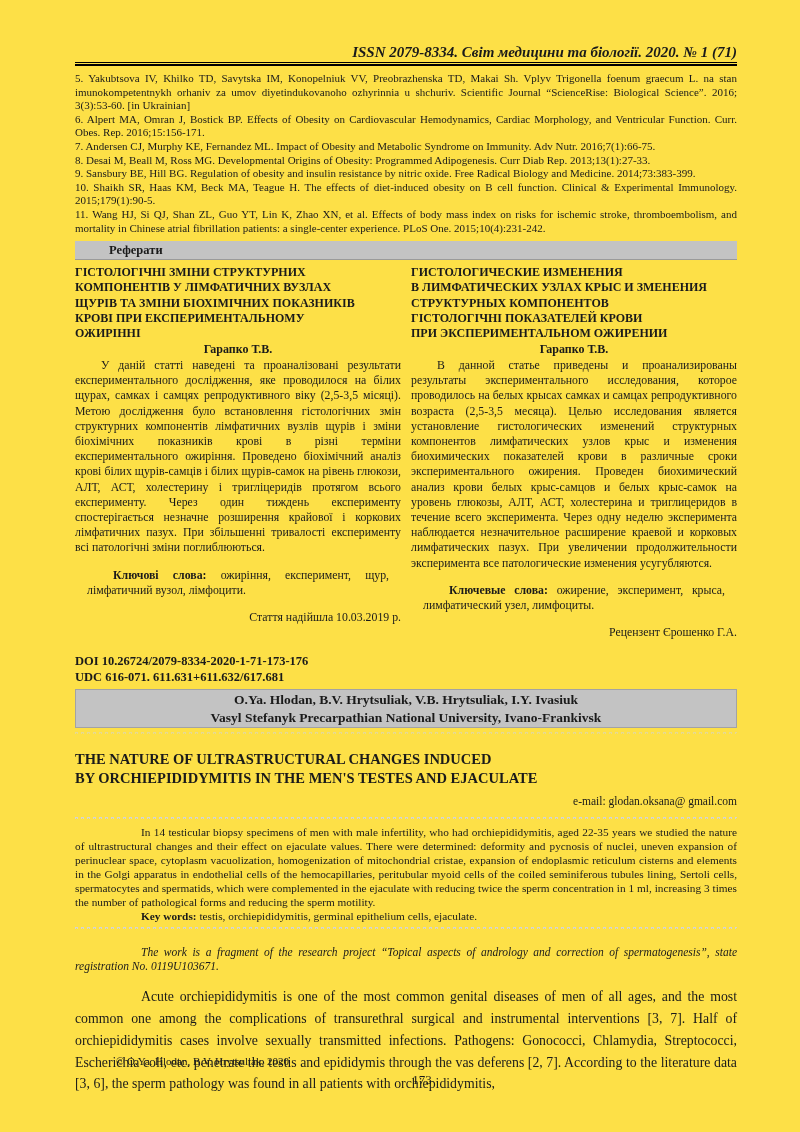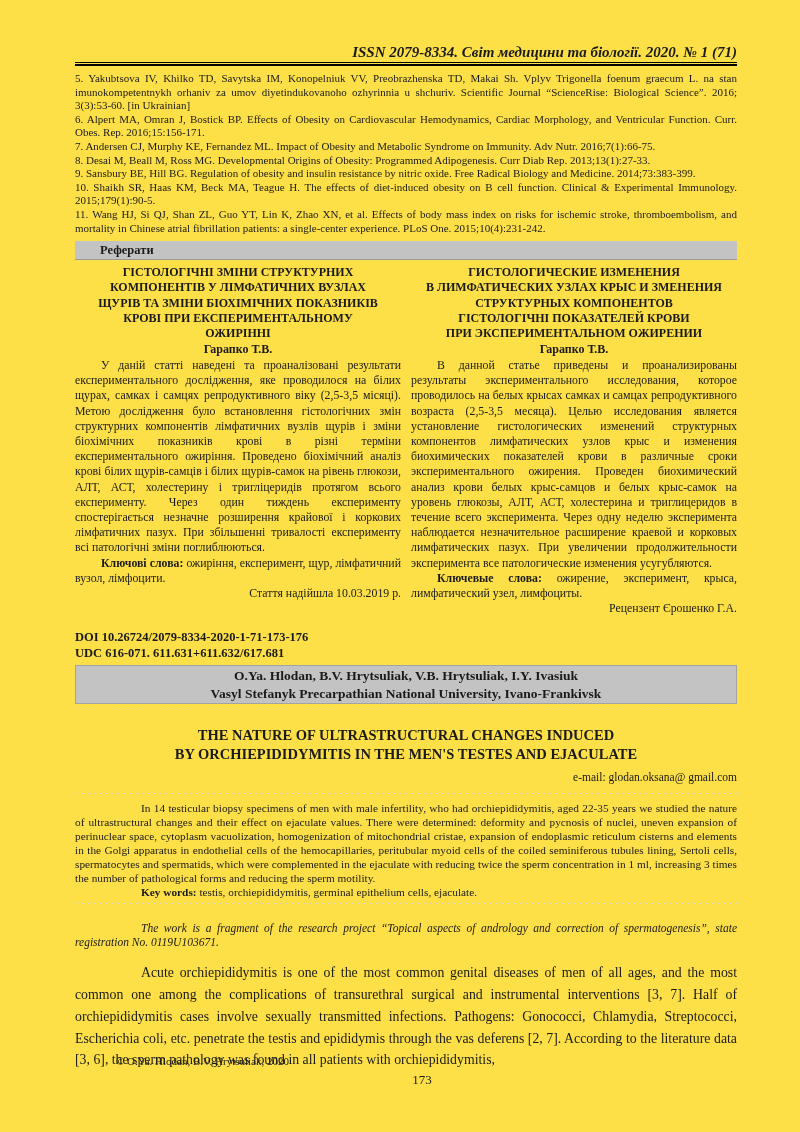--- a/index.html
+++ b/index.html
@@ -11,29 +11,29 @@
   .journal-line{padding-top:44px;text-align:right;font-size:15px;font-weight:bold;font-style:italic;line-height:16px;}
   .header-rule{margin-top:2px;border-top:1px solid #000;}
   .header-rule-thick{height:2px;background:#000;margin-top:1px;}
 
   
   .refs{margin-top:6px;font-size:11px;line-height:13.6px;text-align:justify;}
   .ref-item{margin:0;}
 
   
   .banner{margin-top:6px;height:19px;line-height:19px;background:#c3c3c3;border-bottom:1px solid #9a9a9a;
-          font-size:12.5px;font-weight:bold;padding-left:25px;box-sizing:border-box;}
+          font-size:12.5px;font-weight:bold;padding-left:34px;box-sizing:border-box;}
 
   
   .cols{display:flex;gap:10px;margin-top:5px;}
   .col{width:326px;}
-  .title-line{text-align:center;font-weight:bold;font-size:12px;line-height:15.3px;}
+  .title-line{text-align:left;font-weight:bold;font-size:12px;line-height:15.3px;}
   .col-author{text-align:center;font-weight:bold;font-size:12px;line-height:15.3px;}
   .col-body{font-size:11.8px;line-height:15.2px;text-align:justify;text-indent:26px;margin:1px 0 0 0;}
-  .col-kw{font-size:11.8px;line-height:15.2px;text-align:justify;text-indent:26px;margin:0;}
+  .col-kw{font-size:11.8px;line-height:15.2px;text-align:justify;text-indent:26px;margin:12px;}
   .b{font-weight:bold;}
   .received{font-size:11.8px;line-height:15.2px;text-align:right;padding-left:40px;margin:0;}
   .reviewer{font-size:11.8px;line-height:15.2px;text-align:right;margin:0;}
 
   
   .doi{margin-top:13px;font-size:12.5px;font-weight:bold;line-height:16px;}
   .udc{font-size:12.5px;font-weight:bold;line-height:16px;}
   .authors-box{margin-top:4px;background:#c3c3c3;border:1px solid #a3a3a3;text-align:center;
                font-weight:bold;font-size:13.5px;line-height:17.5px;padding:1px 10px;}
   .zigzag{height:5px;background-image:linear-gradient(135deg,#d4d4d4 25%,transparent 25%),

